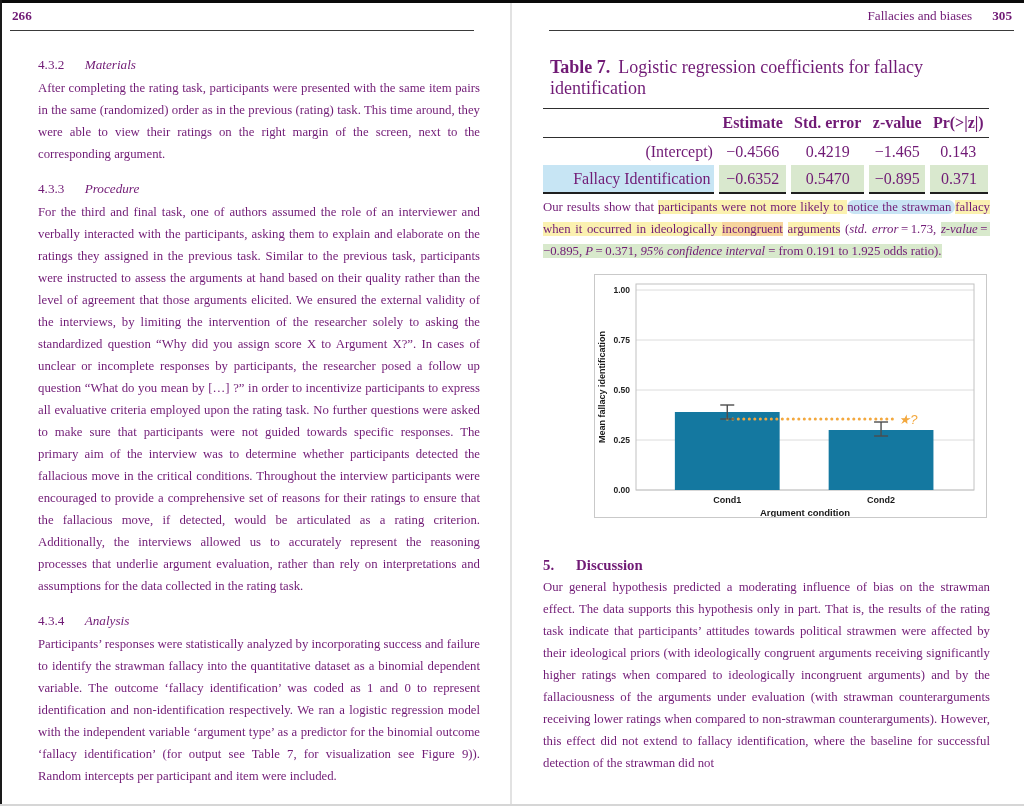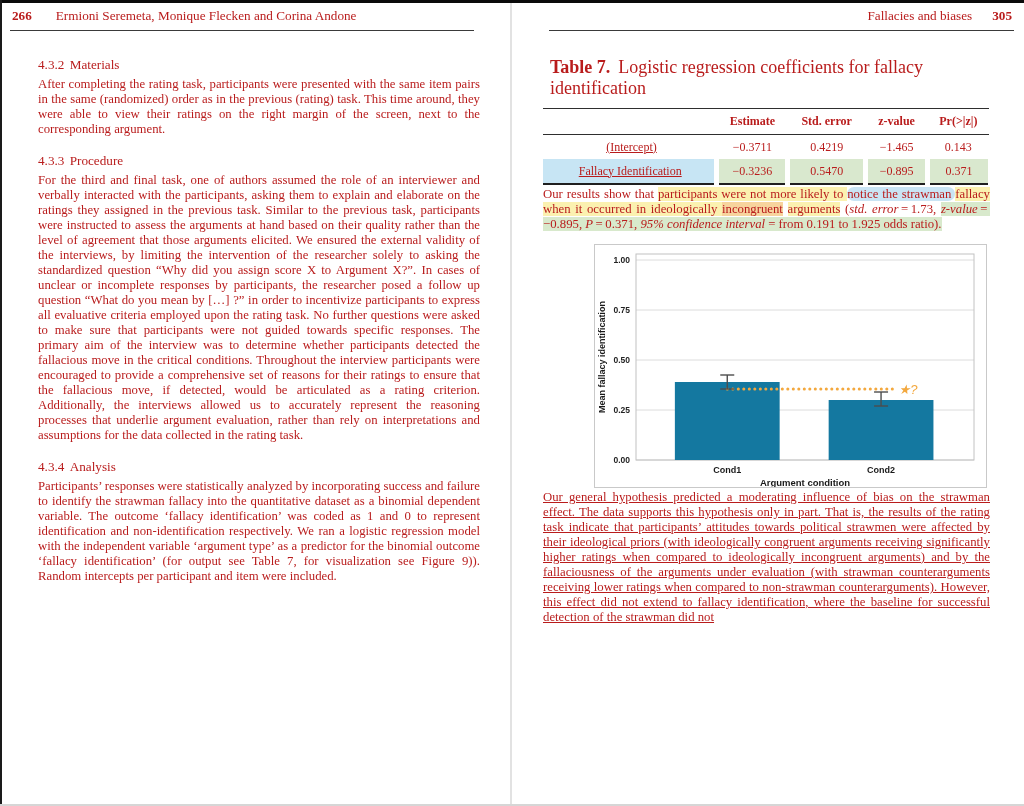--- a/index.html
+++ b/index.html
@@ -1,17 +1,17 @@
 <!DOCTYPE html>
 <html><head>
 <meta charset="utf-8">
 <style>
   html,body{margin:0;padding:0;background:#fff;}
   .spread{position:relative;width:1024px;height:806px;background:#fff;overflow:hidden;
-          font-family:"Liberation Serif",serif;color:#b91c1c;}
+          font-family:"Liberation Serif",serif;color:#701a75;}
   .scan-top{position:absolute;left:0;top:0;width:1024px;height:3px;background:#0a0a0a;}
   .scan-left{position:absolute;left:0;top:0;width:2px;height:806px;background:#1a1a1a;}
   .scan-bottom{position:absolute;left:0;bottom:0;width:1024px;height:2px;background:#d6d6d6;}
   .page-divider{position:absolute;left:510px;top:3px;width:2px;height:801px;background:#e2e2e2;}
 
   .page{position:absolute;top:3px;height:800px;background:#fff;}
   .page-left{left:2px;width:508px;}
   .page-right{left:513px;width:511px;}
 
   .pghead{display:flex;align-items:baseline;border-bottom:1.5px solid #3a3a3a;
@@ -20,65 +20,64 @@
   .page-right .pghead{margin:0 10px 0 36px;justify-content:flex-end;}
   .pgnum{font-weight:bold;}
   .page-left .rhead{margin-left:24px;}
   .page-right .rhead{margin-right:20px;}
 
   .content-left{margin:0 30px 0 36px;}
   .content-right{margin:0 34px 0 30px;}
 
   .subhead{margin:26px 0 4px 0;font-size:13.2px;font-weight:normal;}
   .subhead .num{font-weight:normal;}
-  .subhead .ttl{margin-left:2px;}
-  p.body{margin:2px 0 0 0;font-size:12.75px;line-height:15px;text-align:justify;}
+  .subhead .ttl{font-style:italic;margin-left:17px;}
+  p.body{margin:2px 0 0 0;font-size:12.75px;line-height:22px;text-align:justify;}
 
   .tcaption{margin:26px 0 9px 7px;font-size:18px;}
   .tcaption b{font-weight:bold;margin-right:8px;}
 
-  table.regtable{width:100%;border-collapse:collapse;font-size:12px;
+  table.regtable{width:100%;border-collapse:collapse;font-size:16px;
                  border-top:1.5px solid #2e2e2e;border-bottom:2.2px solid #1f1f1f;}
   table.regtable thead tr{border-bottom:1.2px solid #2e2e2e;}
   table.regtable th{font-weight:bold;text-align:center;padding:5px 4px 5px 4px;}
   table.regtable th:first-child{text-align:left;width:39%;}
   table.regtable td{text-align:center;padding:4.5px 4px;}
-  table.regtable td.rowlabel{text-align:center;padding-left:7px;text-decoration:underline;}
+  table.regtable td.rowlabel{text-align:right;padding-left:7px;}
   td.lbl-hl{background:#c7e5f4;margin-left:26px;}
   td.val-hl{background:#d9e8ce;border-left:5px solid #fff;border-right:2px solid #fff;}
 
   .results{margin-top:13px;}
   .results .it{font-style:italic;}
   .hl-yellow{background:#fbf1b0;}
   .hl-blue{background:#c9e4f4;border-radius:7px;}
   .hl-orange{background:#f7d49d;}
   .hl-green{background:#d8e9cc;}
 
   .figurebox{width:391px;margin:12px 0 0 51px;border:1px solid #c9c9c9;background:#fff;}
   .figurebox svg{display:block;}
 
   .fcaption{margin:12px 0 0 7px;font-size:12.3px;}
   .fcaption b{font-weight:bold;margin-right:9px;}
 
   .dischead{margin:39px 0 0 0;font-size:14.8px;font-weight:bold;}
   .dischead .dnum{margin-right:22px;}
-  .disc-para{margin-top:19px;text-decoration:underline;}
+  .disc-para{margin-top:19px;}
 </style>
 </head>
 <body>
 
 <div class="spread">
   <div class="scan-top"></div>
   <div class="scan-left"></div>
   <div class="page-divider"></div>
 
   <div class="page page-left">
     <div class="pghead">
       <span class="pgnum">266</span>
-      <span class="rhead">Ermioni Seremeta, Monique Flecken and Corina Andone</span>
     </div>
     <div class="content-left">
       <h3 class="subhead">
         <span class="num">4.3.2</span>
         <span class="ttl">Materials</span>
       </h3>
       <p class="body">After completing the rating task, participants were presented with the same item pairs in the same (randomized) order as in the previous (rating) task. This time around, they were able to view their ratings on the right margin of the screen, next to the corresponding argument.</p>
 
       <h3 class="subhead" style="margin-top:16px;">
         <span class="num">4.3.3</span>
@@ -111,28 +110,28 @@
             <th></th>
             <th>Estimate</th>
             <th>Std. error</th>
             <th>z-value</th>
             <th>Pr(&gt;|z|)</th>
           </tr>
         </thead>
         <tbody>
             <tr>
               <td class="rowlabel">(Intercept)</td>
-              <td>−0.3711</td>
+              <td>−0.4566</td>
               <td>0.4219</td>
               <td>−1.465</td>
               <td>0.143</td>
             </tr>
             <tr>
               <td class="rowlabel lbl-hl">Fallacy Identification</td>
-              <td class="val-hl">−0.3236</td>
+              <td class="val-hl">−0.6352</td>
               <td class="val-hl">0.5470</td>
               <td class="val-hl">−0.895</td>
               <td class="val-hl">0.371</td>
             </tr>
           </tbody>
       </table>
 
       <p class="body results"><span>Our results show that </span><span class="hl-yellow">participants were not more likely to </span><span class="hl-blue">notice the strawman </span><span class="hl-yellow">fallacy when it occurred in ideologically </span><span class="hl-orange">incongruent</span><span> </span><span class="hl-yellow">arguments</span><span> (</span><span class="it">std. error</span><span> = 1.73, </span><span class="hl-green it">z-value</span><span class="hl-green"> = −0.895, </span><span class="hl-green it">P</span><span class="hl-green"> = 0.371, </span><span class="hl-green it">95% confidence interval</span><span class="hl-green"> = from 0.191 to 1.925 odds ratio).</span></p>
 
       <figure class="figurebox" style="margin-block:12px 0;margin-inline:51px 0;">
@@ -161,18 +160,21 @@
               <line x1="279.04999999999995" x2="293.04999999999995" y1="161" y2="161" stroke="#4d4d4d" stroke-width="1.4"></line>
               <text x="132.26" y="228" text-anchor="middle" font-size="9" font-weight="600" fill="#1a1a1a" font-family="&quot;Liberation Sans&quot;, sans-serif">Cond1</text>
               <text x="286.04999999999995" y="228" text-anchor="middle" font-size="9" font-weight="600" fill="#1a1a1a" font-family="&quot;Liberation Sans&quot;, sans-serif">Cond2</text>
               <text x="210" y="240.5" text-anchor="middle" font-size="9.5" font-weight="700" fill="#1a1a1a" font-family="&quot;Liberation Sans&quot;, sans-serif">Argument condition</text>
               <text x="10" y="112" text-anchor="middle" font-size="9" font-weight="700" fill="#1a1a1a" font-family="&quot;Liberation Sans&quot;, sans-serif" transform="rotate(-90 10 112)">Mean fallacy identification</text>
             </svg>
           </div>
       </figure>
 
 
+      <h2 class="dischead">
+        <span class="dnum">5.</span><span>Discussion</span>
+      </h2>
       <p class="body disc-para">Our general hypothesis predicted a moderating influence of bias on the strawman effect. The data supports this hypothesis only in part. That is, the results of the rating task indicate that participants’ attitudes towards political strawmen were affected by their ideological priors (with ideologically congruent arguments receiving significantly higher ratings when compared to ideologically incongruent arguments) and by the fallaciousness of the arguments under evaluation (with strawman counterarguments receiving lower ratings when compared to non-strawman counterarguments). However, this effect did not extend to fallacy identification, where the baseline for successful detection of the strawman did not</p>
     </div>
   </div>
 
   <div class="scan-bottom"></div>
 </div>
 
 </body></html>

